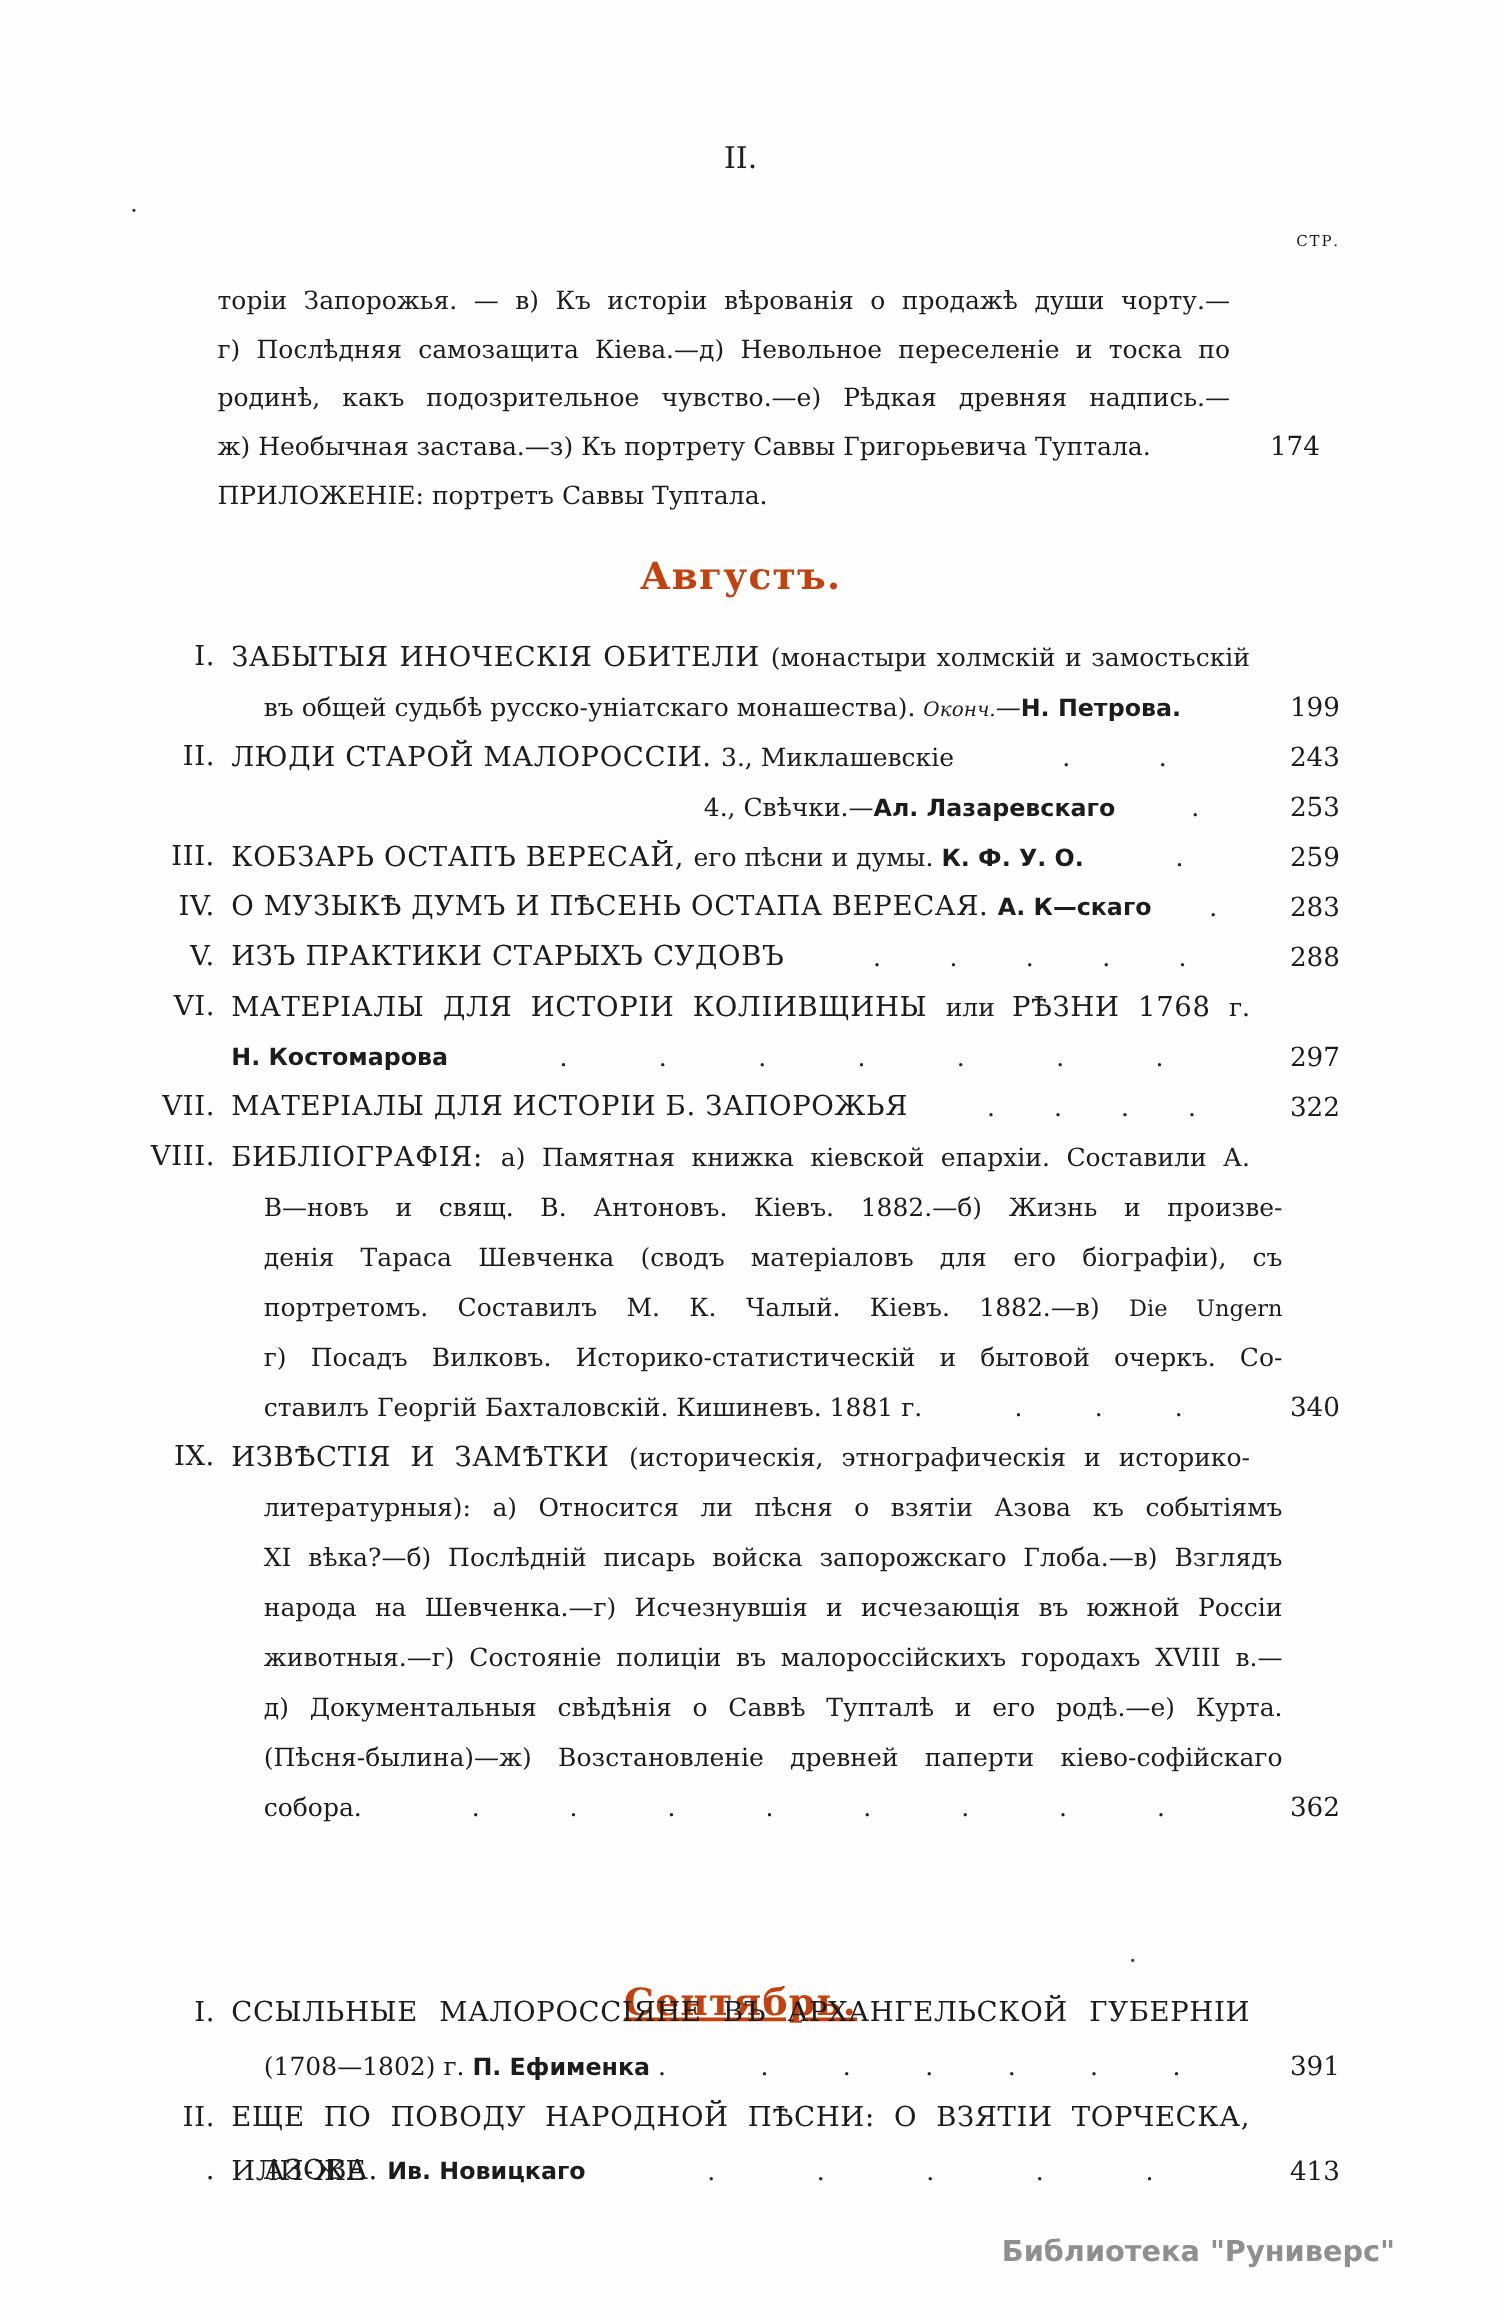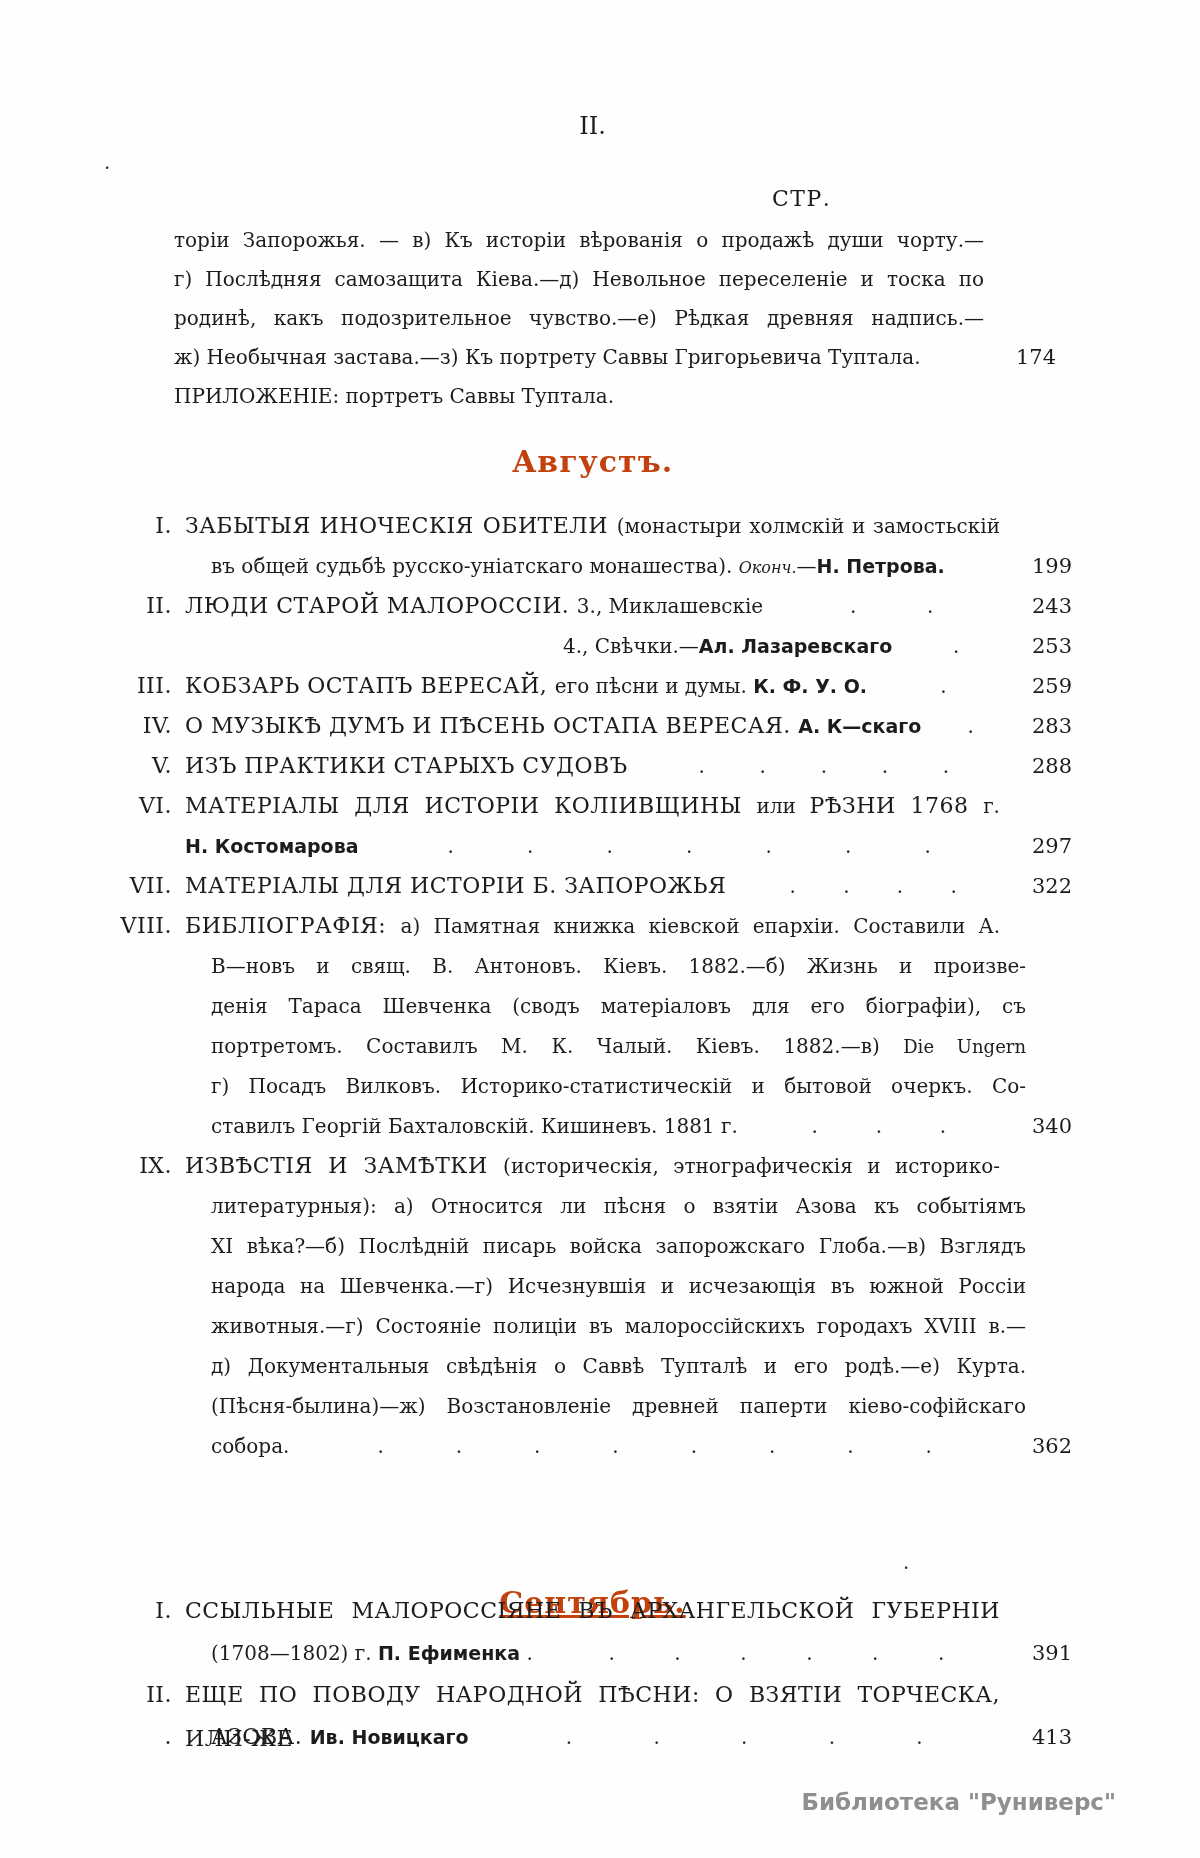--- a/index.html
+++ b/index.html
@@ -8,21 +8,21 @@
     width:1200px;height:1858px;
     background:#fefefe;
     color:#1c1c1c;
     font-family:"DejaVu Serif", serif;
     overflow:hidden;
     padding-left:12px;
   }
   
   #pagenum{position:absolute;left:185px;top:112px;width:815px;text-align:center;font-size:24px;}
   
-  #colhead{position:absolute;left:772px;top:186px;width:300px;font-size:22px;letter-spacing:1.5px;}
+  #colhead{position:absolute;left:772px;top:186px;width:300px;text-align:right;font-size:12px;letter-spacing:1.5px;}
   
   #intro{position:absolute;left:174px;top:221px;width:882px;}
   .irow{display:flex;line-height:39px;height:39px;}
   #intro .jtext{width:810px;}
   
   .sec-title{position:absolute;left:185px;width:815px;text-align:center;font-weight:700;font-size:30px;letter-spacing:1px;color:#c2410c;}
   #sec-title-0{top:444px;}
   #sec-title-1{top:1585px;text-decoration:underline;}
   
   #sec-entries-0{position:absolute;left:105px;top:506px;width:967px;}

